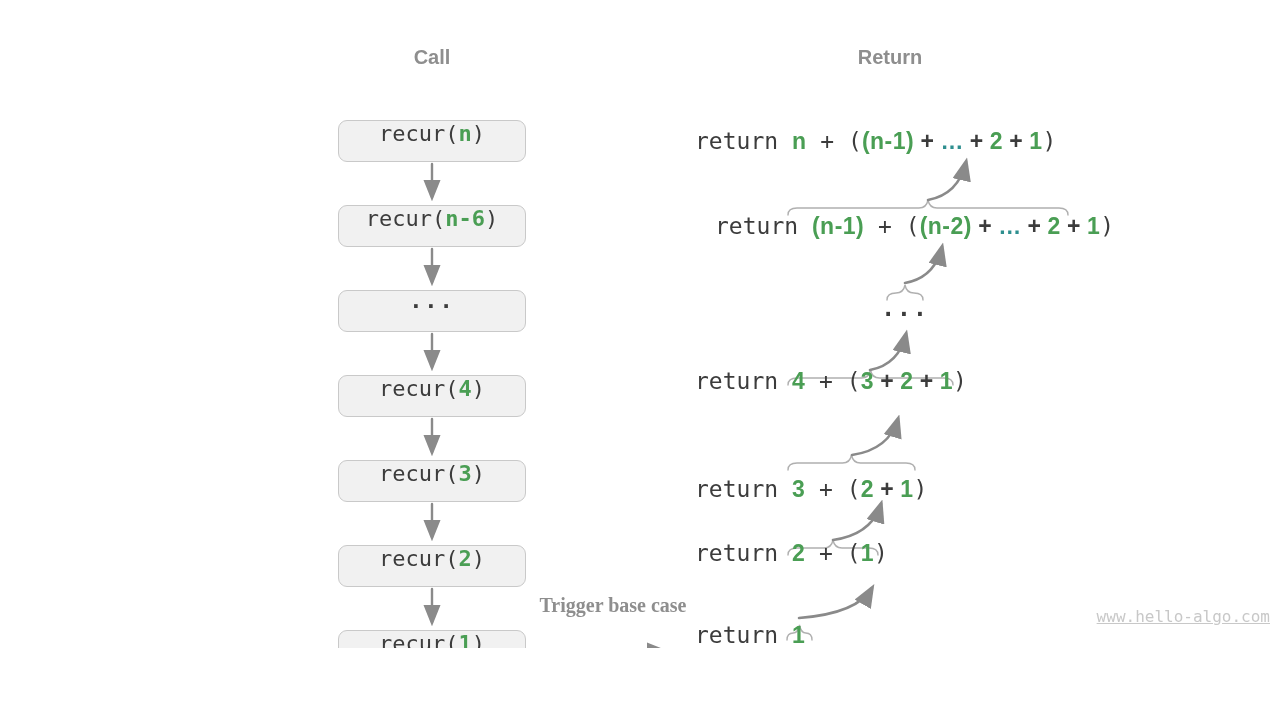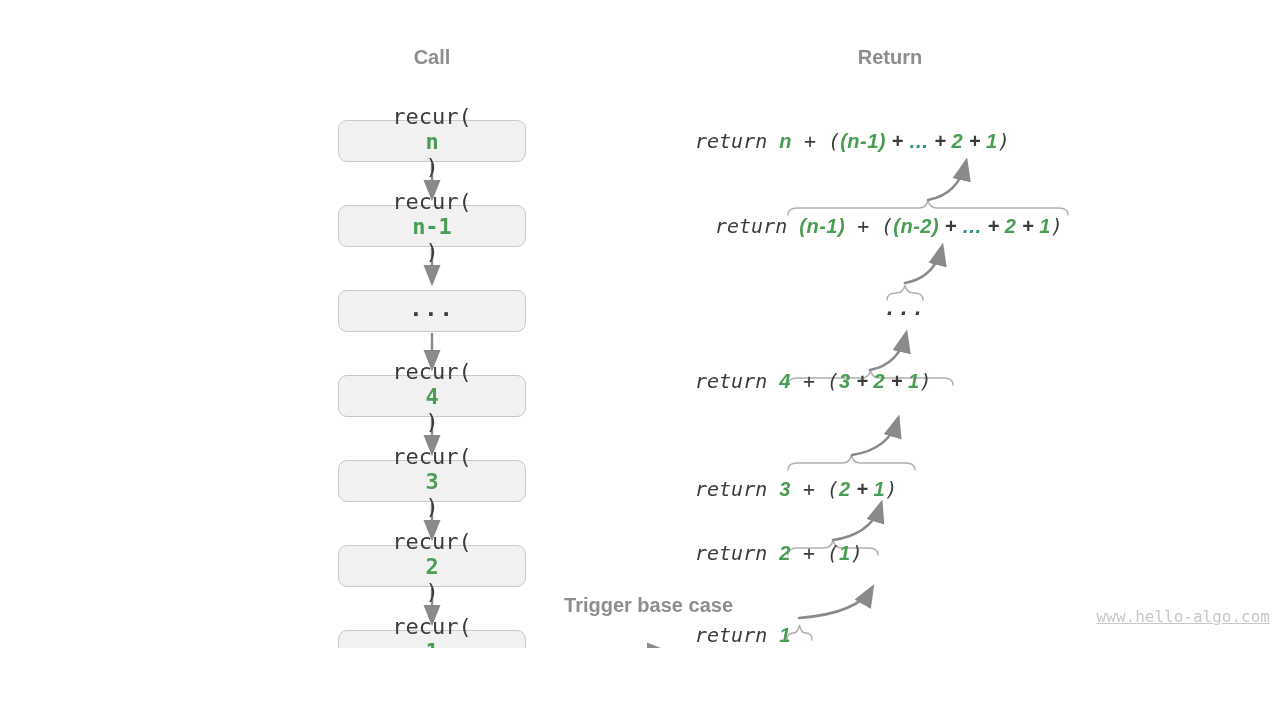--- a/index.html
+++ b/index.html
@@ -4,26 +4,26 @@
 <style>
   :root{
     --green:#4a9e54; --teal:#2e8f8f; --dark:#3c3c3c; --graylab:#8e8e8e;
     --arrow:#8a8a8a; --brace:#b0b0b0; --boxbg:#f1f1f1; --boxbr:#c9c9c9; --wm:#c8c8c8;
   }
   html,body{margin:0;padding:0;background:#fff;}
   #canvas{position:relative;width:1280px;height:648px;background:#ffffff;overflow:hidden;
           font-family:"Liberation Sans",sans-serif;padding-left:32px;}
   .title{position:absolute;width:200px;text-align:center;font-size:20px;font-weight:700;
          color:var(--graylab);}
-  .trigger{position:absolute;width:240px;text-align:right;font-size:20px;font-weight:700;
-         color:var(--graylab);}
+  .trigger{position:absolute;width:240px;text-align:center;font-size:20px;font-weight:700;
+         color:var(--graylab);font-family:Liberation Serif, serif;}
   .callbox{position:absolute;width:188px;height:42px;box-sizing:border-box;
          background:var(--boxbg);border:1.6px solid var(--boxbr);border-radius:9px;
-         display:flex;align-items:center;justify-content:center;font-size:22px;flex-direction:column;}
-  .retline{position:absolute;height:42px;line-height:42px;white-space:pre;font-size:20px;font-style:italic;}
+         display:flex;justify-content:center;font-size:22px;}
+  .retline{position:absolute;height:42px;line-height:42px;white-space:pre;font-size:23px;}
   .retline.centered{text-align:center;}
   .m,.kw{font-family:"DejaVu Sans Mono","Liberation Mono",monospace;color:var(--dark);}
   .gm{font-family:"DejaVu Sans Mono","Liberation Mono",monospace;color:var(--green);font-weight:700;}
   .gs{font-family:"Liberation Sans",sans-serif;font-weight:700;color:var(--green);letter-spacing:.5px;}
   .ds{font-family:"Liberation Sans",sans-serif;font-weight:700;color:var(--dark);}
   .es{font-family:"Liberation Sans",sans-serif;font-weight:700;color:var(--teal);}
   .dots{font-family:"DejaVu Sans Mono","Liberation Mono",monospace;font-weight:700;
         color:var(--dark);letter-spacing:2px;display:inline-block;transform:translateY(-3px);}
   .watermark{position:absolute;right:42px;bottom:22px;font-size:16px;color:var(--wm);
         font-family:"DejaVu Sans Mono","Liberation Mono",monospace;text-decoration:underline;}
@@ -67,21 +67,21 @@
   <div class="title" style="left:790px;top:46px;">Return</div>
 
   <div id="call-column">
       <div class="callbox" style="left: 338px; top: 120px;">
         <span class="m">recur(</span>
         <span class="gm">n</span>
         <span class="m">)</span>
       </div>
       <div class="callbox" style="left: 338px; top: 205px;">
         <span class="m">recur(</span>
-        <span class="gm">n-1</span>
+        <span class="gm">n-6</span>
         <span class="m">)</span>
       </div>
       <div class="callbox" style="left: 338px; top: 290px;">
         <span class="dots">...</span>
       </div>
       <div class="callbox" style="left: 338px; top: 375px;">
         <span class="m">recur(</span>
         <span class="gm">4</span>
         <span class="m">)</span>
       </div>

